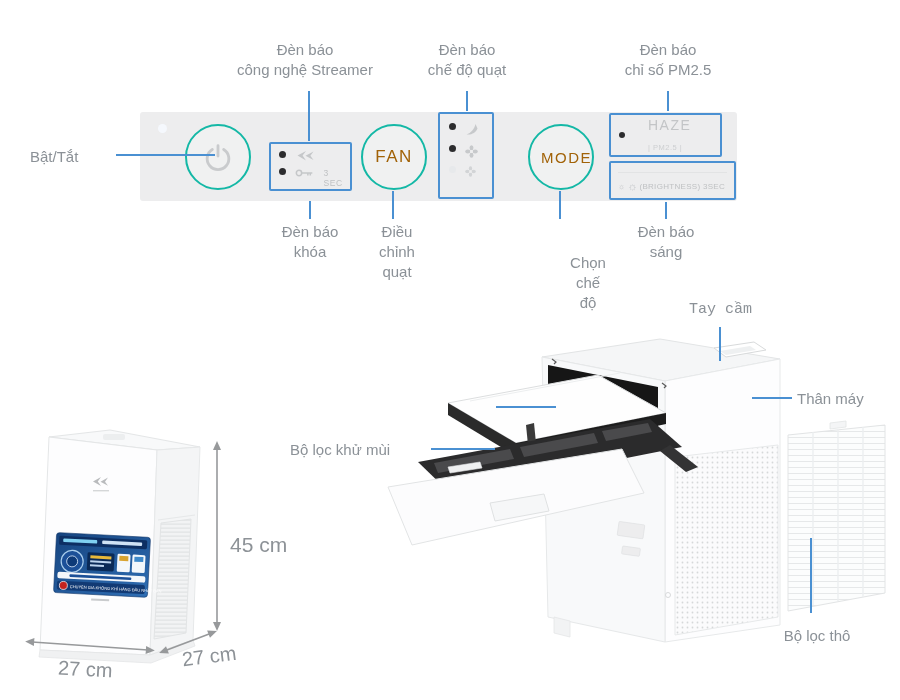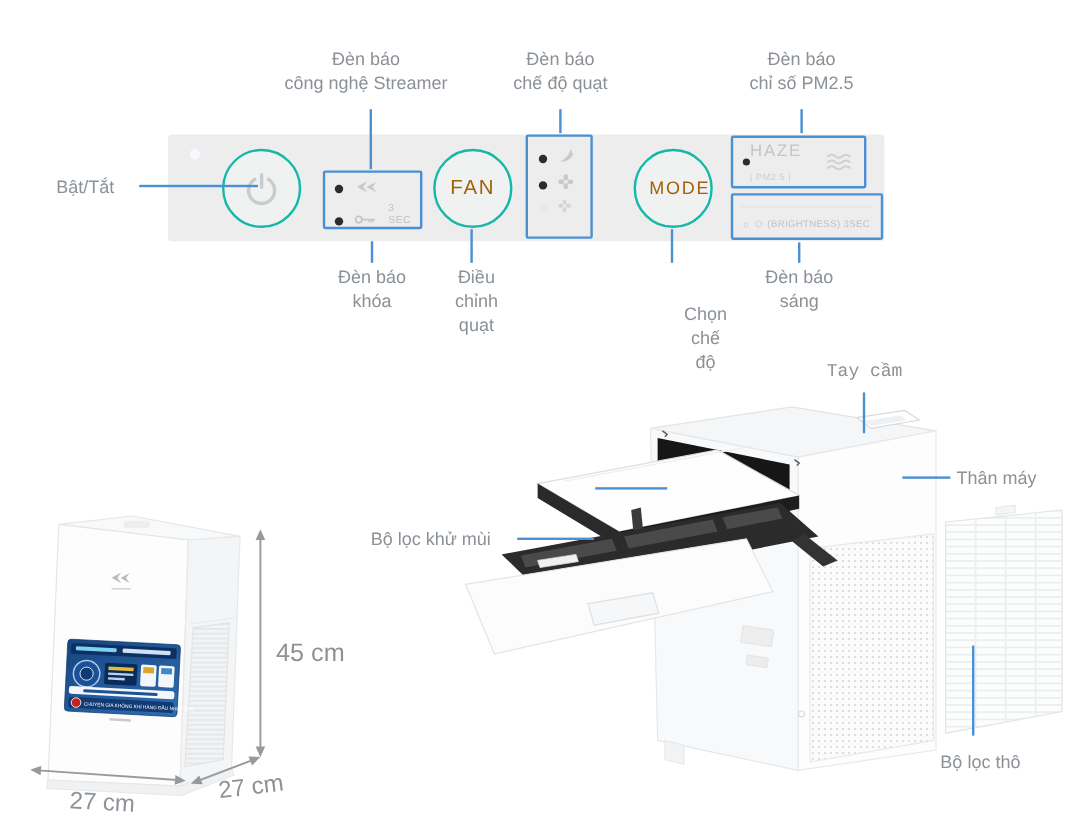--- a/index.html
+++ b/index.html
@@ -2,37 +2,37 @@
 <html><head>
 <meta charset="utf-8">
 <style>
   html,body{margin:0;padding:0;background:#ffffff;}
   .page{position:relative;width:900px;height:700px;background:#ffffff;overflow:hidden;
         font-family:"Liberation Sans","DejaVu Sans",sans-serif;}
 
   
   .ann{position:absolute;color:#8b9197;font-size:15px;line-height:1.32;
        text-align:center;white-space:pre-line;}
-  .ann.right{text-align:center;}
+  .ann.right{text-align:left;}
   .ann.left{text-align:left;}
   .vline{position:absolute;width:2px;background:#4a90d2;}
   .hline{position:absolute;height:2px;background:#4a90d2;}
 
   
   .panel-strip{position:absolute;left:140px;top:112px;width:597px;height:89px;
                background:#ededee;border-radius:3px;}
   .btn-circle{position:absolute;width:62px;height:62px;border-radius:50%;
               border:2px solid #14b8a6;background:#f0f1f1;display:flex;
               align-items:center;justify-content:center;color:#a16207;
               letter-spacing:1.5px;}
   .ind-box{position:absolute;border:2px solid #4a90d2;border-radius:2px;
            background:transparent;box-sizing:border-box;}
   .led{width:7px;height:7px;border-radius:50%;background:#2c2c2e;flex:0 0 auto;}
   .led.off{background:#e7e9eb;}
-  .irow{display:flex;align-items:flex-end;gap:9px;}
+  .irow{display:flex;align-items:flex-start;gap:9px;}
   .panel-small-text{color:#bfc1c3;font-size:8.5px;letter-spacing:.5px;}
   .haze-main{color:#c3c5c7;font-size:14px;letter-spacing:1.5px;line-height:1;}
   .haze-sub{color:#cdcfd1;font-size:7.5px;letter-spacing:.5px;line-height:1;margin-top:12px;}
   .bright-divider{position:absolute;left:7px;right:7px;top:9px;height:1px;background:#e2e3e4;}
   .sun{color:#c6c8ca;line-height:1;}
   .panel-led-dot{position:absolute;left:158px;top:124px;width:9px;height:9px;
                  border-radius:50%;background:#f5f8fd;}
 
   
   .dim{position:absolute;color:#8d9297;font-size:20px;}
@@ -109,21 +109,21 @@
           <circle cx="6" cy="6" r="1.3" fill="#ededee"></circle>
         </g>
       </svg>
     </div>
   </div>
 
   <div class="btn-circle" style="left:528px;top:124px;font-size:15px;justify-content:flex-end;">
     <span>MODE</span>
   </div>
 
-  <div class="ind-box" style="left:609px;top:113px;width:113px;height:44px;display:flex;align-items:center;gap:0;padding:0 8px;">
+  <div class="ind-box" style="left:609px;top:113px;width:113px;height:44px;display:flex;align-items:center;gap:23px;padding:0 8px;">
     <span class="led" style="width:6px;height:6px;"></span>
     <div style="display:flex;flex-direction:column;">
       <span class="haze-main">HAZE</span>
       <span class="haze-sub">| PM2.5 |</span>
     </div>
     <svg width="24" height="16" viewBox="0 0 24 16" style="margin-left:auto;">
       <g fill="none" stroke="#ccced0" stroke-width="1.6" stroke-linecap="round">
         <path d="M2 3.2 q3 -2.6 6 0 t6 0 t6 0"></path>
         <path d="M2 8 q3 -2.6 6 0 t6 0 t6 0"></path>
         <path d="M2 12.8 q3 -2.6 6 0 t6 0 t6 0"></path>

